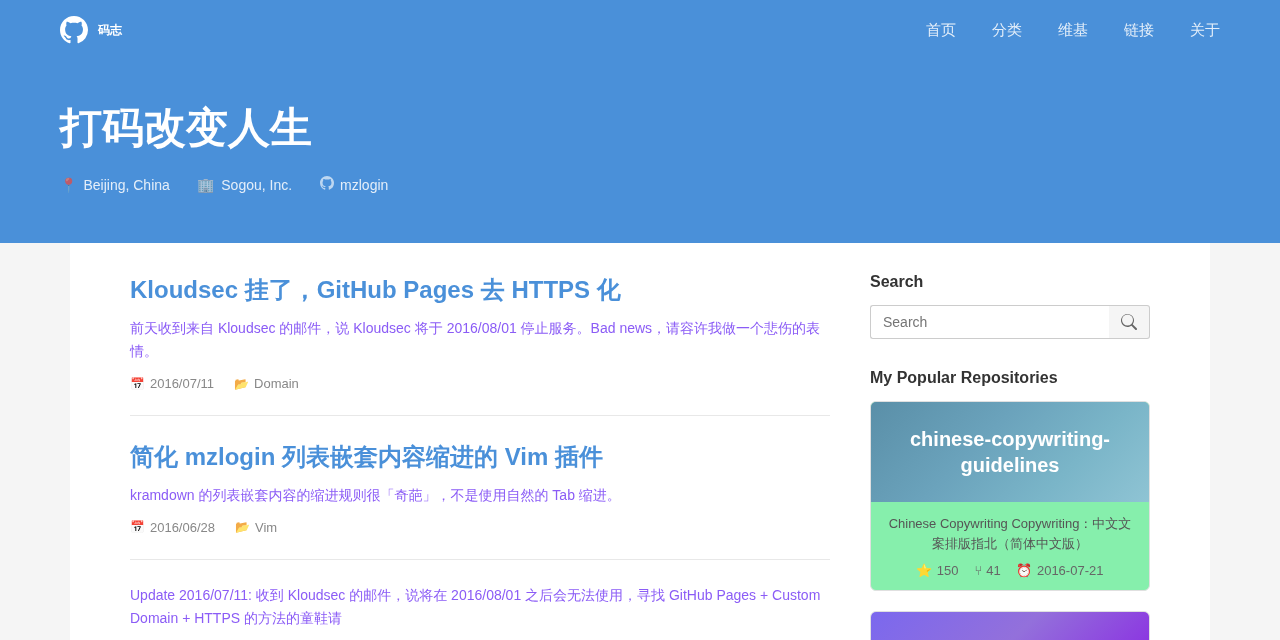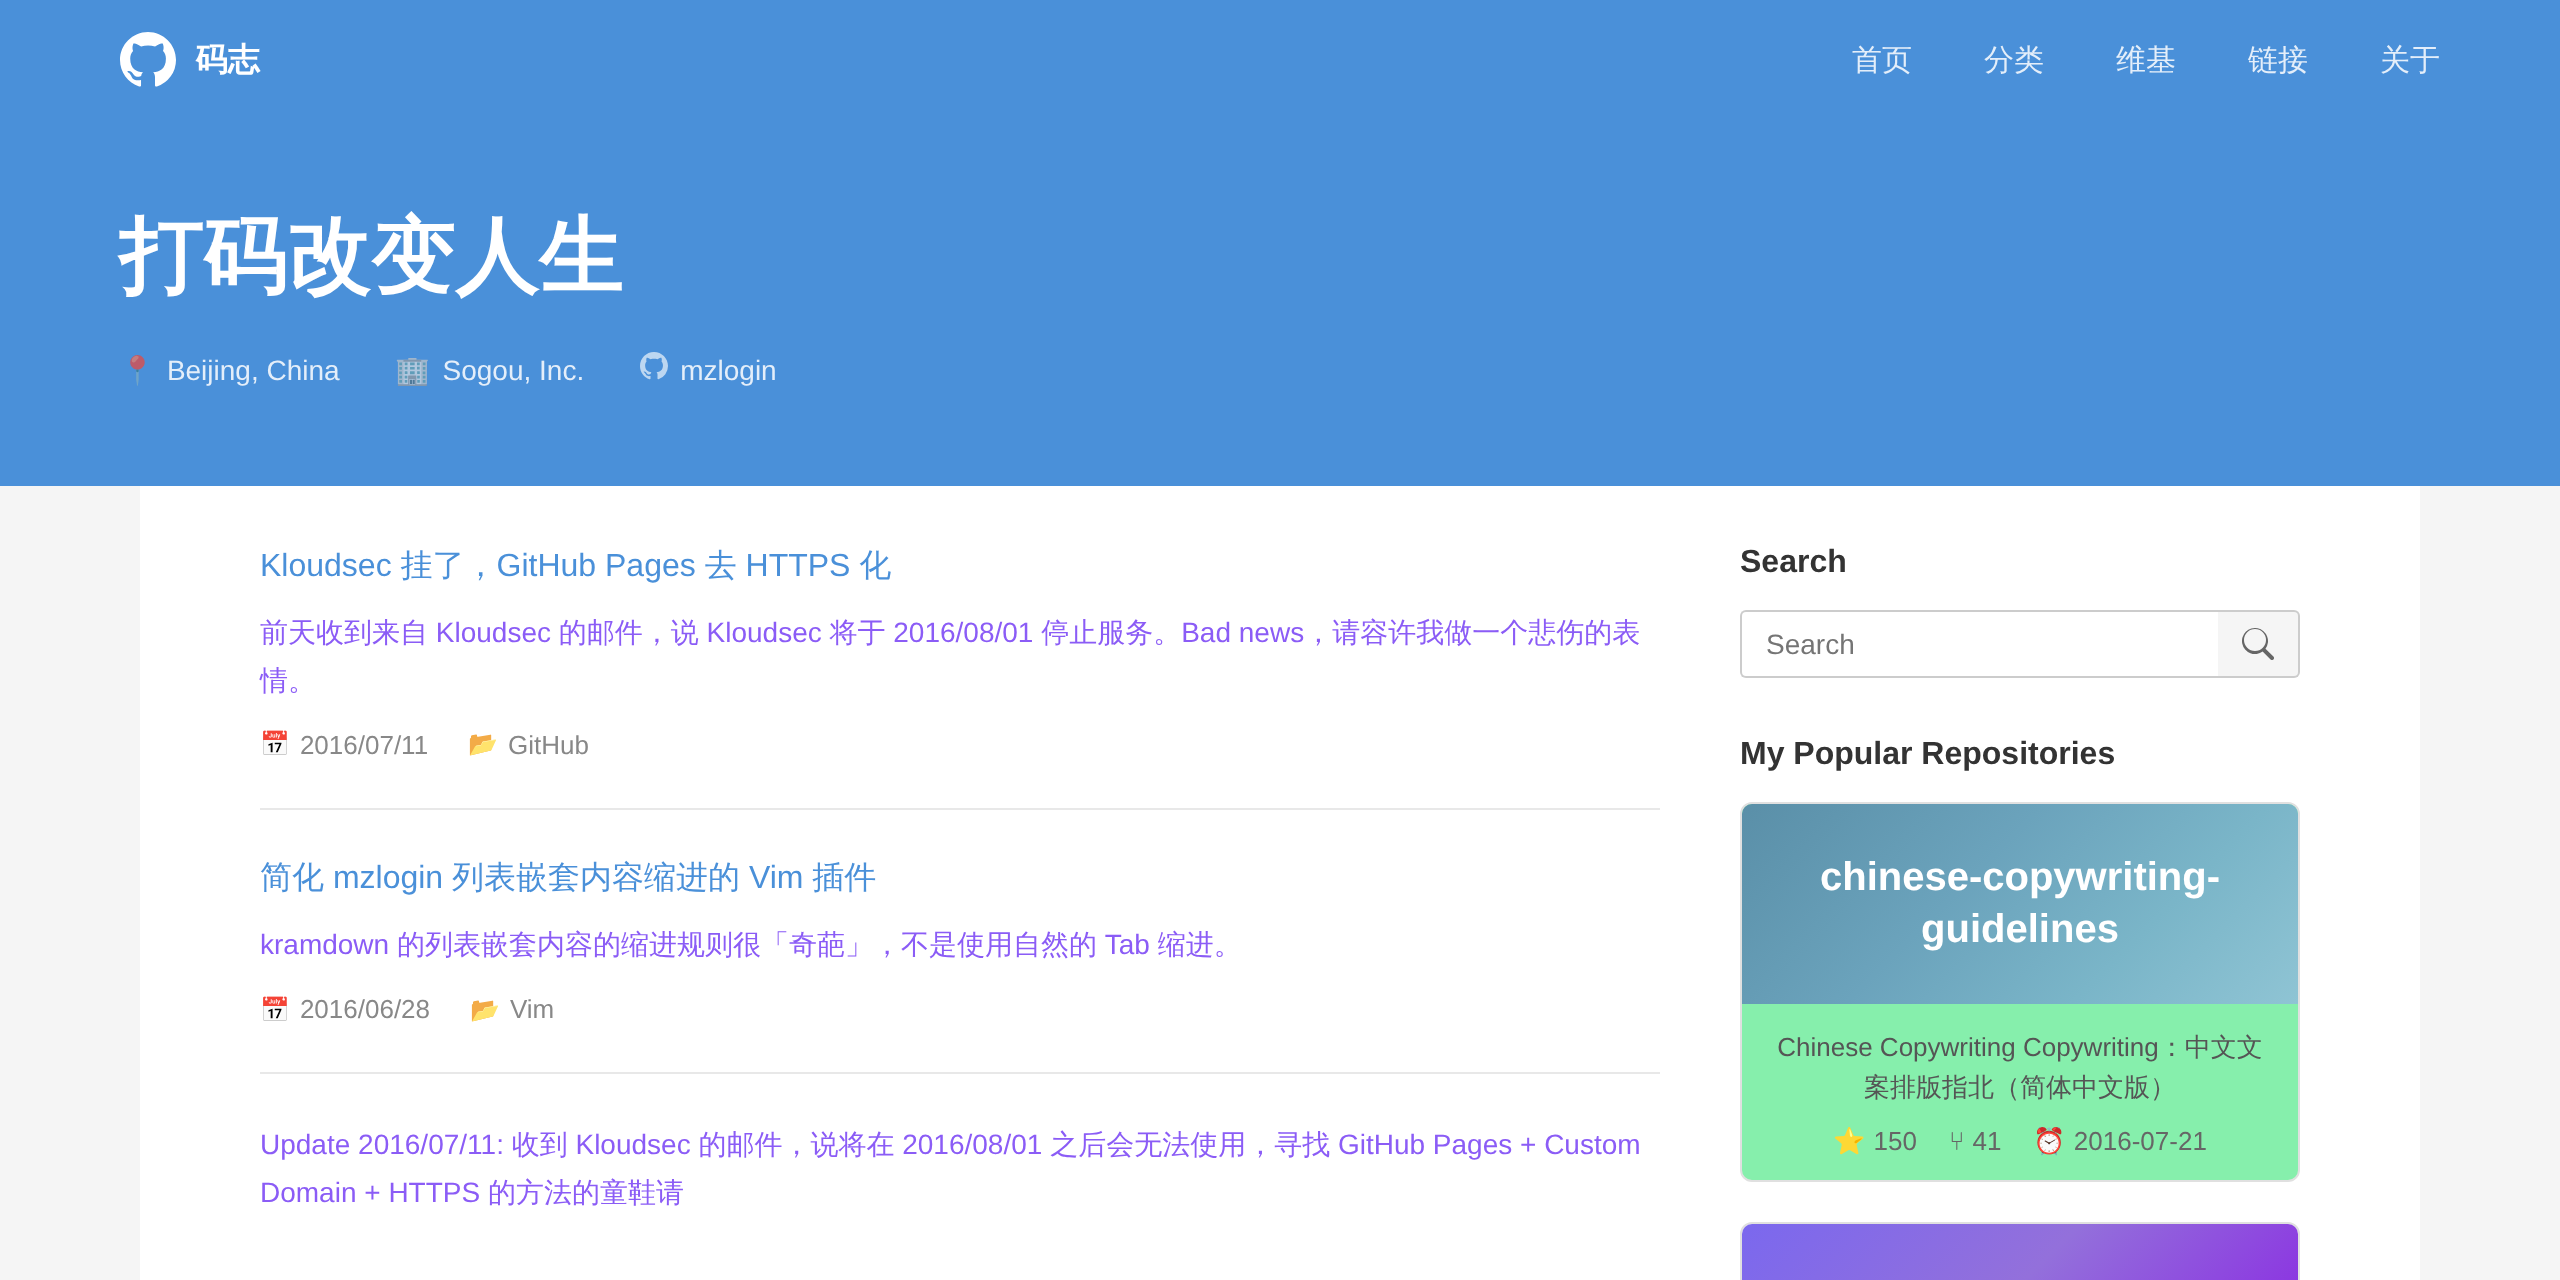--- a/index.html
+++ b/index.html
@@ -16,21 +16,21 @@
       align-items: center;
       justify-content: space-between;
       height: 60px;
     }
     .site-logo {
       display: flex;
       align-items: center;
       gap: 10px;
       color: white;
       text-decoration: none;
-      font-size: 16px;
+      font-size: 12px;
       font-weight: bold;
     }
     .github-icon {
       width: 28px;
       height: 28px;
       fill: white;
     }
     .nav-links {
       display: flex;
       gap: 36px;
@@ -82,24 +82,24 @@
     .posts-column {
       flex: 1;
       min-width: 0;
     }
     .post-item {
       padding: 24px 0;
       border-bottom: 1px solid #e8e8e8;
     }
     .post-item:first-child { padding-top: 0; }
     .post-title {
-      font-size: 16px;
+      font-size: 24px;
       color: #4a90d9;
       text-decoration: none;
-      font-weight: 400;
+      font-weight: 700;
       line-height: 1.4;
       display: block;
       margin-bottom: 10px;
     }
     .post-excerpt {
       font-size: 14px;
       color: #8b5cf6;
       line-height: 1.7;
       margin-bottom: 12px;
     }
@@ -276,21 +276,21 @@
     <article class="post-item">
       <a class="post-title" href="#">Kloudsec 挂了，GitHub Pages 去 HTTPS 化</a>
       <p class="post-excerpt">前天收到来自 Kloudsec 的邮件，说 Kloudsec 将于 2016/08/01 停止服务。Bad news，请容许我做一个悲伤的表情。</p>
       <div class="post-meta">
         <span class="post-meta-item">
           <span class="post-meta-icon">📅</span>
           <span>2016/07/11</span>
         </span>
         <span class="post-meta-item">
           <span class="post-meta-icon">📂</span>
-          <span>GitHub</span>
+          <span>Domain</span>
         </span>
       </div>
     </article>
 
     <article class="post-item">
       <a class="post-title" href="#">简化 mzlogin 列表嵌套内容缩进的 Vim 插件</a>
       <p class="post-excerpt">kramdown 的列表嵌套内容的缩进规则很「奇葩」，不是使用自然的 Tab 缩进。</p>
       <div class="post-meta">
         <span class="post-meta-item">
           <span class="post-meta-icon">📅</span>

